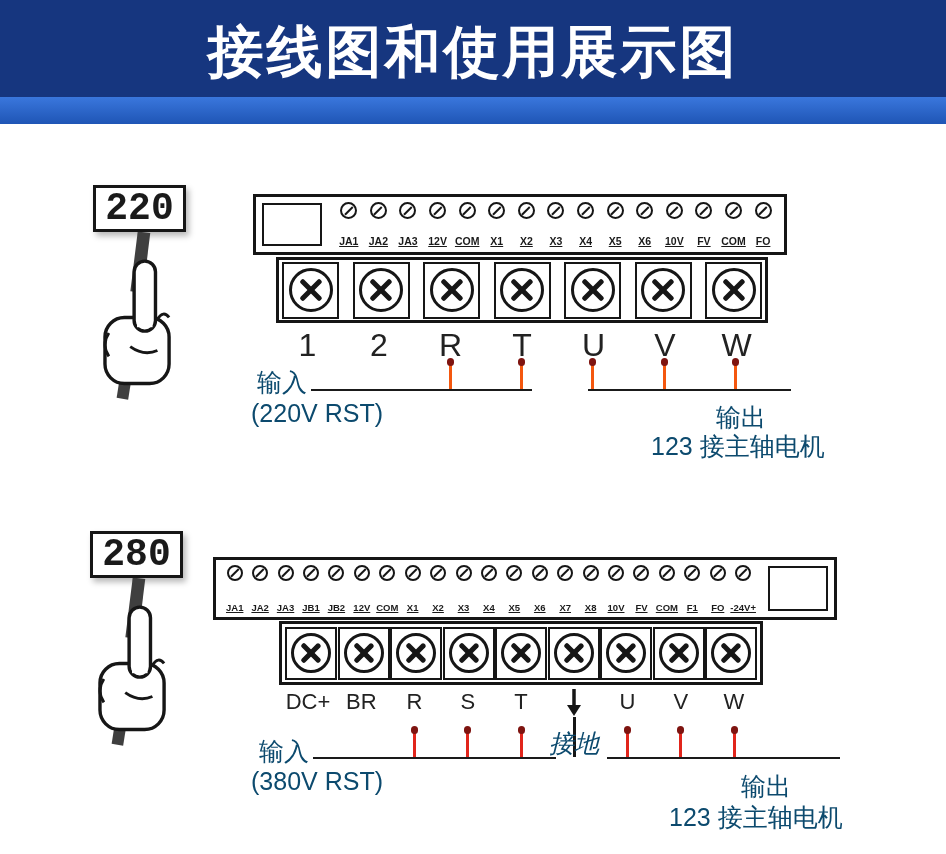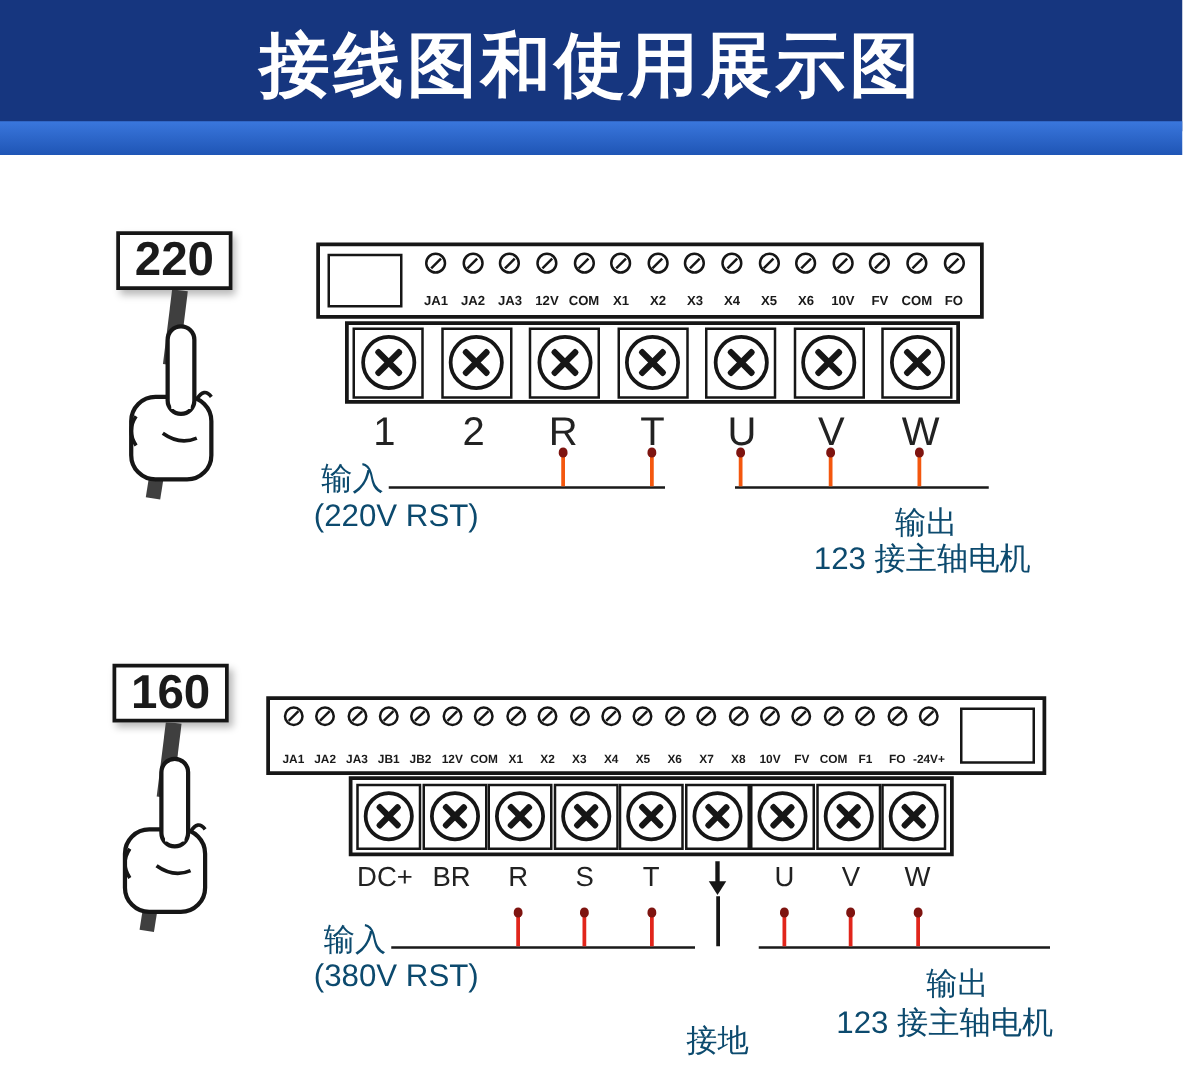--- a/index.html
+++ b/index.html
@@ -12,31 +12,31 @@
 
   
   .header { left:0; top:0; width:946px; height:105px;
     background:var(--headerBg,#16367f); display:flex; align-items:center; justify-content:center; }
   .header h1 { color:#fff; font-size:56px; font-weight:900; letter-spacing:3px; }
   .header-bar { left:0; top:97px; width:946px; height:27px;
     background:linear-gradient(180deg, var(--headerBar,#3a77dd), #1f55b5); }
 
   
   .vbox { border:3px solid #161616; background:#fff; display:flex; align-items:center; justify-content:center;
-    font-size:38px; font-weight:600; box-shadow:3px 4px 6px rgba(0,0,0,.28); }
+    font-size:38px; font-weight:600; box-shadow:3px 4px 6px rgba(0,0,0,.28);font-family:Liberation Mono, monospace; }
 
   
   .strip { border:3px solid #161616; background:#fff; display:flex; align-items:stretch; }
   .strip .block { border:2.5px solid #161616; margin:6px; width:60px; background:#fff; }
   .strip .screws { flex:1; display:flex; padding:5px 6px 4px 6px; }
   .unit { flex:1; display:flex; flex-direction:column; align-items:center; justify-content:space-between; min-width:0; }
   .screw-s { width:17px; height:17px; border:2.2px solid #161616; border-radius:50%; position:relative; flex:none; }
   .screw-s::after { content:""; position:absolute; left:50%; top:50%; width:11px; height:2.4px;
     background:#161616; transform:translate(-50%,-50%) rotate(-45deg); }
-  .t-label { font-size:10.5px; font-weight:600; white-space:nowrap; line-height:1.1; }
+  .t-label { font-size:10.5px; font-weight:600; white-space:nowrap; line-height:1.1;text-decoration:underline; }
   .s380 .screw-s { width:16px; height:16px; }
   .s380 .t-label { font-size:9.5px; }
 
   
   .bigrow { border:3px solid #161616; background:#fff; display:flex; align-items:center;
     justify-content:space-between; padding:3px; }
   .cell { border:2.5px solid #161616; background:#fff; display:flex; align-items:center; justify-content:center; }
   .row220 .cell { width:57px; height:57px; }
   .row380 .cell { width:52px; height:53px; }
   .screw-l { border-radius:50%; border:3px solid #161616; position:relative; }
@@ -190,21 +190,21 @@
 <div class="abs marker m220" style="left:520px; top:362px;"></div>
 <div class="abs ann" style="left:251px; top:399px;">(220V RST)</div>
 
 <div class="abs hline" style="left:588px; top:389px; width:203px;"></div>
 <div class="abs marker m220" style="left:591px; top:362px;"></div>
 <div class="abs marker m220" style="left:663px; top:362px;"></div>
 <div class="abs marker m220" style="left:734px; top:362px;"></div>
 <div class="abs ann" style="left:716px; top:401px;">输出</div>
 <div class="abs ann" style="left:651px; top:430px;">123 接主轴电机</div>
 
-<div class="abs vbox" style="left:90px; top:531px; width:93px; height:47px;">160</div>
+<div class="abs vbox" style="left:90px; top:531px; width:93px; height:47px;">280</div>
 
 <svg class="abs" style="left:73px; top:578px;" width="120" height="170" viewBox="0 0 120 175">
   <rect x="56" y="0" width="13" height="62" fill="#3f3f3f" transform="rotate(7 62 30)"></rect>
   <rect x="42" y="122" width="12" height="50" fill="#3f3f3f" transform="rotate(9 48 146)"></rect>
   <rect x="26" y="88" width="66" height="68" rx="20" fill="#fff" stroke="#161616" stroke-width="3.5"></rect>
   <rect x="56" y="30" width="22" height="72" rx="11" fill="#fff" stroke="#161616" stroke-width="3.5"></rect>
   <rect x="59" y="86" width="16" height="12" fill="#fff"></rect>
   <path d="M80,90 q6,-10 12,-2" fill="none" stroke="#161616" stroke-width="3"></path>
   <path d="M30,104 q-8,12 0,24" fill="none" stroke="#161616" stroke-width="3"></path>
   <path d="M52,118 q14,10 28,4" fill="none" stroke="#161616" stroke-width="3"></path>
@@ -348,20 +348,20 @@
 </div>
 
 <div class="abs ann" style="left:259px; top:735px;">输入</div>
 <div class="abs hline" style="left:313px; top:757px; width:243px;"></div>
 <div class="abs marker m380" style="left:413px; top:730px;"></div>
 <div class="abs marker m380" style="left:466px; top:730px;"></div>
 <div class="abs marker m380" style="left:520px; top:730px;"></div>
 <div class="abs ann" style="left:251px; top:767px;">(380V RST)</div>
 
 <div class="abs vline" style="left:573px; top:717px; height:40px;"></div>
-<div class="abs ann" style="left:549px; top:816px;">接地</div>
+<div class="abs ann" style="left:549px; top:727px;font-style:italic;">接地</div>
 
 <div class="abs hline" style="left:607px; top:757px; width:233px;"></div>
 <div class="abs marker m380" style="left:626px; top:730px;"></div>
 <div class="abs marker m380" style="left:679px; top:730px;"></div>
 <div class="abs marker m380" style="left:733px; top:730px;"></div>
 <div class="abs ann" style="left:741px; top:770px;">输出</div>
 <div class="abs ann" style="left:669px; top:801px;">123 接主轴电机</div>
 
 </body></html>

